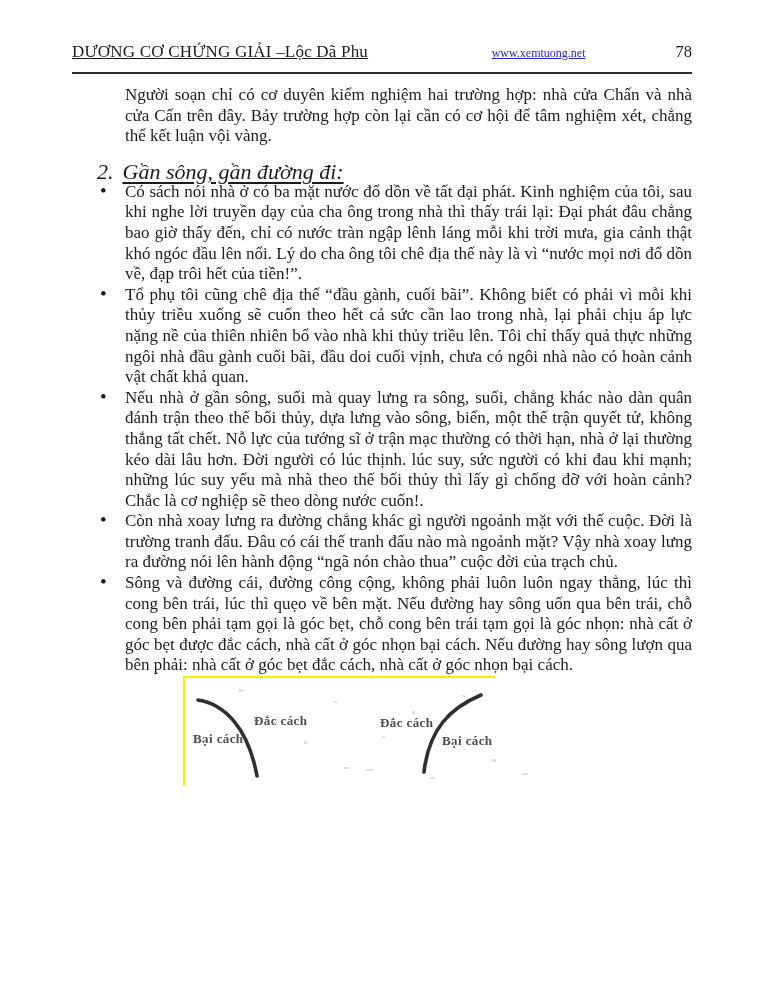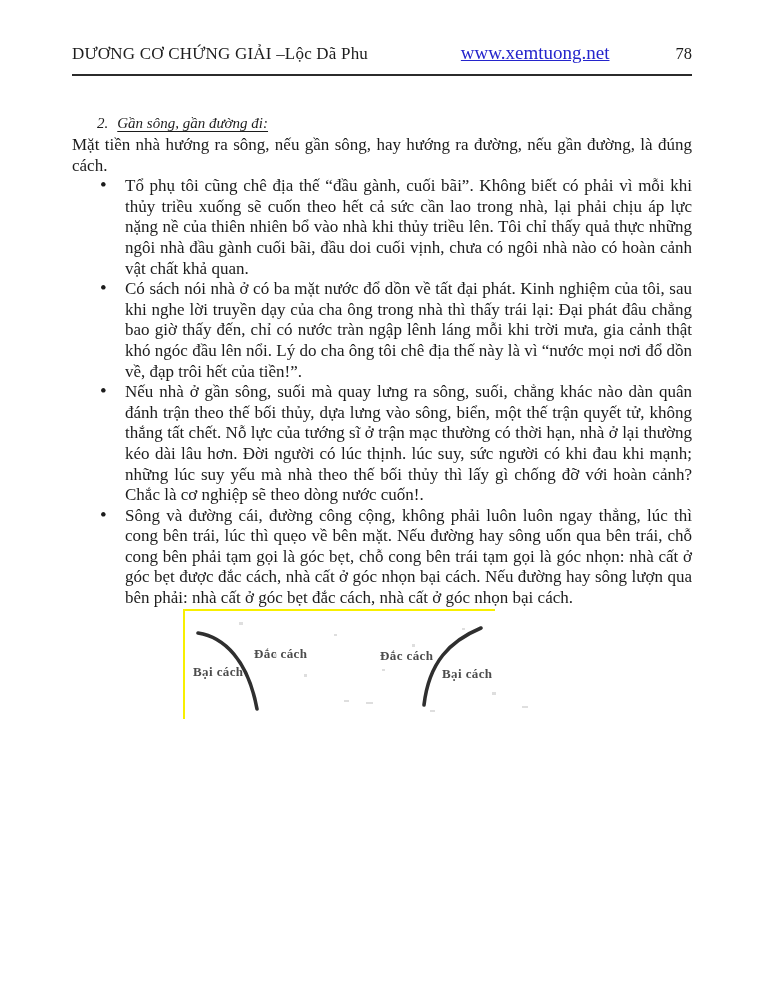--- a/index.html
+++ b/index.html
@@ -10,32 +10,32 @@
     font-family:"Liberation Serif","DejaVu Serif",serif;
     color:#1c1c1c;
     overflow:hidden;
   }
   .content{padding:0 73px 0 72px;}
   .header-row{
     display:flex;align-items:baseline;
     padding-top:42px;
     font-size:17px;
   }
-  .header-title{flex:1;letter-spacing:.2px;}
+  .header-title{flex:1;letter-spacing:.2px;text-decoration:underline;}
   .header-link{
     color:#2424cc;text-decoration:underline;cursor:pointer;
-    font-size:19px;margin-right:66px;
+    font-size:12px;margin-right:90px;
   }
   .header-page{font-size:16.5px;}
   .rule{border-top:2px solid #2b2b2b;margin-top:10px;}
   .bodytext{font-size:17px;line-height:20.6px;text-align:justify;}
   .intro{margin:11px 0 0 53px;}
   .section-head{
-    margin:37px 0 0 25px;
-    font-size:15px;font-style:italic;line-height:21px;
+    margin:14px 0 0 25px;
+    font-size:22px;font-style:italic;line-height:21px;
   }
   .section-num{margin-right:9px;}
   .section-title{text-decoration:underline;text-underline-offset:3px;}
   .lead{margin:1px 0 0 0;}
   ul.bullets{margin:0;padding:0;list-style:none;}
   ul.bullets li{position:relative;padding-left:53px;}
   ul.bullets li::before{
     content:"\2022";
     position:absolute;left:28px;top:-1px;
     font-size:19px;color:#1c1c1c;
@@ -60,31 +60,32 @@
   <div class="content">
 
     <div class="header-row">
       <span class="header-title">DƯƠNG CƠ CHỨNG GIẢI –Lộc Dã Phu</span>
       <a class="header-link">www.xemtuong.net</a>
       <span class="header-page">78</span>
     </div>
 
     <div class="rule"></div>
 
+    <p class="bodytext intro">Người soạn chỉ có cơ duyên kiểm nghiệm hai trường hợp: nhà cửa Chấn và nhà cửa Cấn trên đây. Bảy trường hợp còn lại cần có cơ hội để tâm nghiệm xét, chẳng thể kết luận vội vàng.</p>
 
     <div class="section-head">
       <span class="section-num">2.</span><span class="section-title">Gần sông, gần đường đi:</span>
     </div>
 
-    <p class="bodytext lead">Mặt tiền nhà hướng ra sông, nếu gần sông, hay hướng ra đường, nếu gần đường, là đúng cách.</p>
 
     <ul class="bullets bodytext">
+      <li><span>Có sách nói nhà ở có ba mặt nước đổ dồn về tất đại phát. Kinh nghiệm của tôi, sau khi nghe lời truyền dạy của cha ông trong nhà thì thấy trái lại: Đại phát đâu chẳng bao giờ thấy đến, chỉ có nước tràn ngập lênh láng mỗi khi trời mưa, gia cảnh thật khó ngóc đầu lên nổi. Lý do cha ông tôi chê địa thế này là vì “nước mọi nơi đổ dồn về, đạp trôi hết của tiền!”.</span></li>
       <li><span>Tổ phụ tôi cũng chê địa thế “đầu gành, cuối bãi”. Không biết có phải vì mỗi khi thủy triều xuống sẽ cuốn theo hết cả sức cần lao trong nhà, lại phải chịu áp lực nặng nề của thiên nhiên bổ vào nhà khi thủy triều lên. Tôi chỉ thấy quả thực những ngôi nhà đầu gành cuối bãi, đầu doi cuối vịnh, chưa có ngôi nhà nào có hoàn cảnh vật chất khả quan.</span></li>
-      <li><span>Có sách nói nhà ở có ba mặt nước đổ dồn về tất đại phát. Kinh nghiệm của tôi, sau khi nghe lời truyền dạy của cha ông trong nhà thì thấy trái lại: Đại phát đâu chẳng bao giờ thấy đến, chỉ có nước tràn ngập lênh láng mỗi khi trời mưa, gia cảnh thật khó ngóc đầu lên nổi. Lý do cha ông tôi chê địa thế này là vì “nước mọi nơi đổ dồn về, đạp trôi hết của tiền!”.</span></li>
       <li><span>Nếu nhà ở gần sông, suối mà quay lưng ra sông, suối, chẳng khác nào dàn quân đánh trận theo thế bối thủy, dựa lưng vào sông, biển, một thế trận quyết tử, không thắng tất chết. Nỗ lực của tướng sĩ ở trận mạc thường có thời hạn, nhà ở lại thường kéo dài lâu hơn. Đời người có lúc thịnh. lúc suy, sức người có khi đau khi mạnh; những lúc suy yếu mà nhà theo thế bối thủy thì lấy gì chống đỡ với hoàn cảnh? Chắc là cơ nghiệp sẽ theo dòng nước cuốn!.</span></li>
+      <li><span>Còn nhà xoay lưng ra đường chẳng khác gì người ngoảnh mặt với thế cuộc. Đời là trường tranh đấu. Đâu có cái thế tranh đấu nào mà ngoảnh mặt? Vậy nhà xoay lưng ra đường nói lên hành động “ngã nón chào thua” cuộc đời của trạch chủ.</span></li>
       <li><span>Sông và đường cái, đường công cộng, không phải luôn luôn ngay thẳng, lúc thì cong bên trái, lúc thì quẹo về bên mặt. Nếu đường hay sông uốn qua bên trái, chỗ cong bên phải tạm gọi là góc bẹt, chỗ cong bên trái tạm gọi là góc nhọn: nhà cất ở góc bẹt được đắc cách, nhà cất ở góc nhọn bại cách. Nếu đường hay sông lượn qua bên phải: nhà cất ở góc bẹt đắc cách, nhà cất ở góc nhọn bại cách.</span></li>
     </ul>
 
     <div class="figure-wrap">
       <div class="hl-top" style="background:#f8ef00"></div>
       <div class="hl-left" style="background:#f8ef00"></div>
       <svg width="356" height="104" viewBox="0 0 356 104">
         <g fill="#c4c4c4" opacity="0.55">
           <rect x="55" y="8" width="4" height="3"></rect>
           <rect x="120" y="60" width="3" height="3"></rect>

